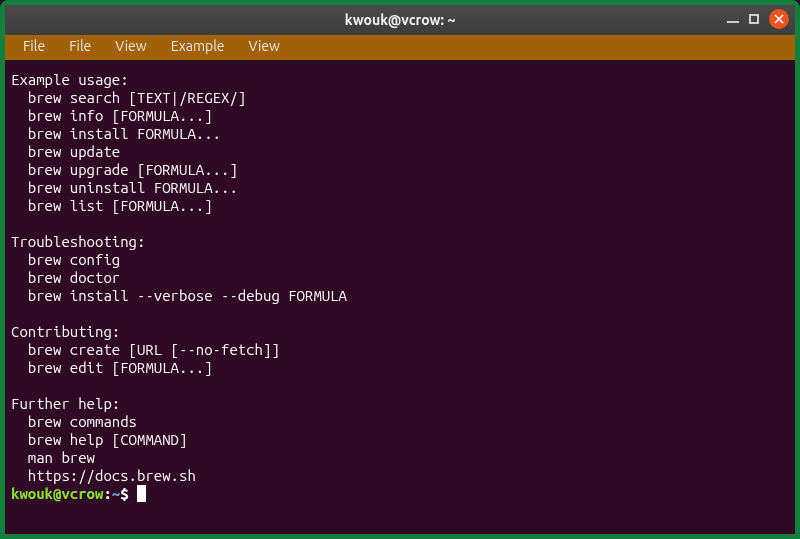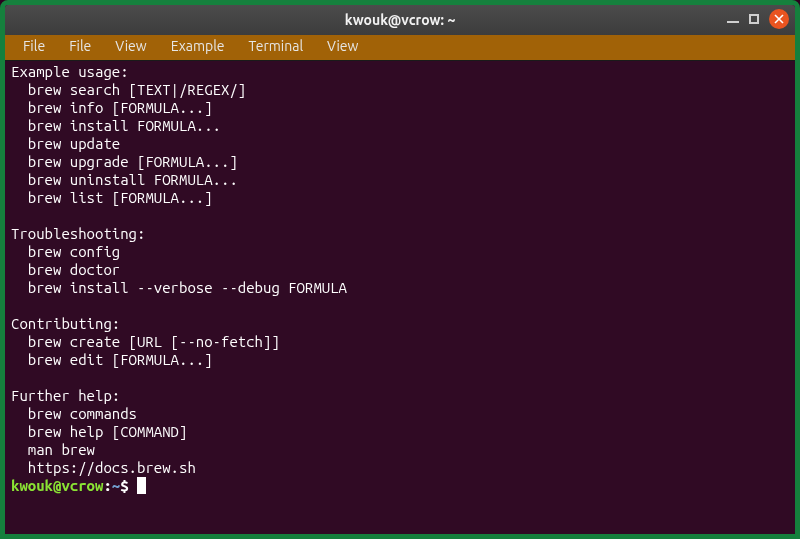--- a/index.html
+++ b/index.html
@@ -96,21 +96,21 @@
       padding: 3px 12px;
       cursor: pointer;
     }
     .terminal {
       flex: 1;
       background: #300a24;
       color: #ffffff;
       font-family: "Ubuntu Mono", "DejaVu Sans Mono", monospace;
       font-size: 15px;
       line-height: 18px;
-      padding: 2px 6px;
+      padding: 10px 6px;
       white-space: pre;
       overflow: hidden;
     }
     .prompt-user { color: #8ae234; font-weight: bold; }
     .prompt-colon { color: #ffffff; font-weight: bold; }
     .prompt-path { color: #729fcf; font-weight: bold; }
     .cursor {
       display: inline-block;
       width: 9px;
       height: 17px;
@@ -135,21 +135,20 @@
           </svg>
       </div>
     </div>
   </div>
 
   <div class="menubar">
     <div class="menu-item">File</div>
     <div class="menu-item">File</div>
     <div class="menu-item">View</div>
     <div class="menu-item">Example</div>
-    <div class="menu-item">Terminal</div>
     <div class="menu-item">View</div>
   </div>
 
   <div class="terminal"><span>Example usage:</span>
 <span>  brew search [TEXT|/REGEX/]</span>
 <span>  brew info [FORMULA...]</span>
 <span>  brew install FORMULA...</span>
 <span>  brew update</span>
 <span>  brew upgrade [FORMULA...]</span>
 <span>  brew uninstall FORMULA...</span>

